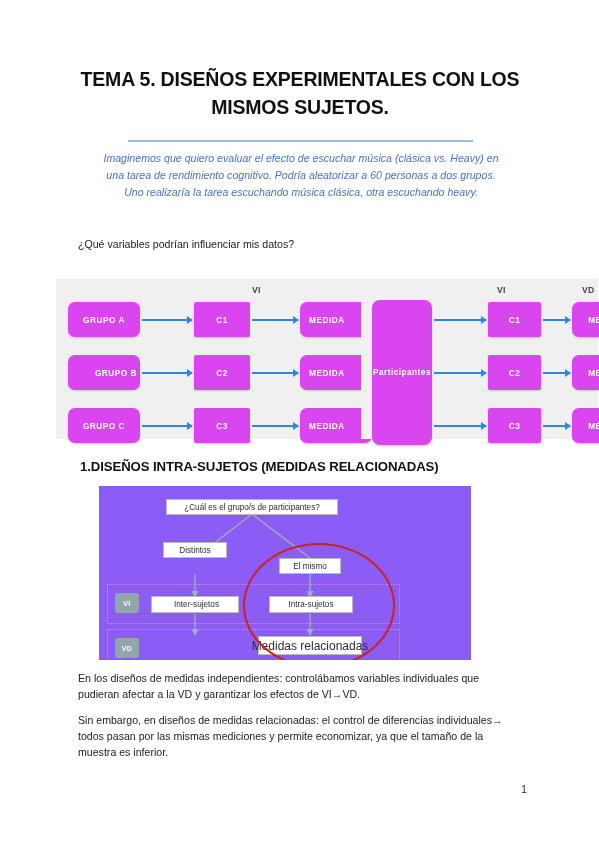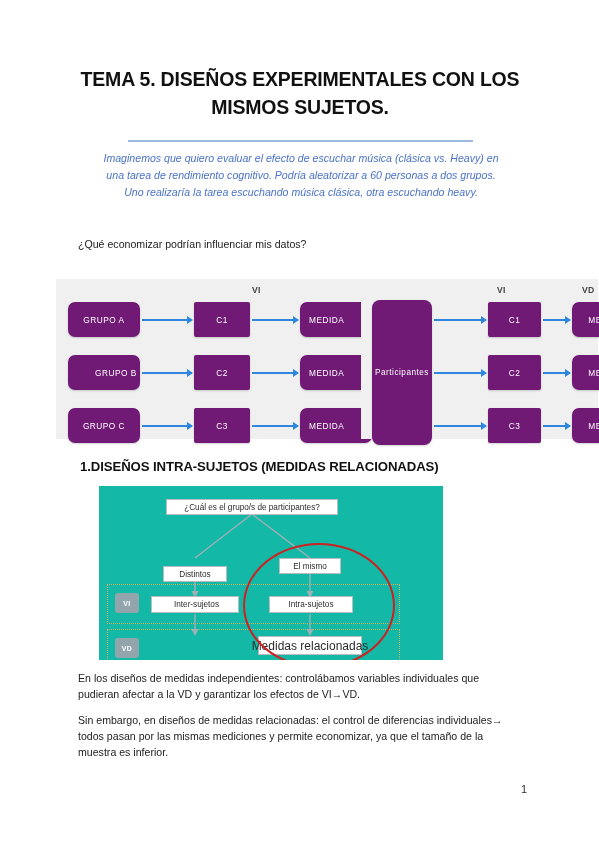--- a/index.html
+++ b/index.html
@@ -82,24 +82,24 @@
   .vlabel {
     position:absolute;
     font-size: 8.6px;
     font-weight:600;
     color:#444;
     letter-spacing:0.3px;
   }
 
   .obox {
     position:absolute;
-    background:#701a75;
+    background:#d946ef;
     color:#ffffff;
     font-size: 8.3px;
-    font-weight: 400;
+    font-weight: 700;
     letter-spacing: 0.5px;
     display:flex;
     align-items:center;
     justify-content:center;
     border-radius: 2px;
     box-shadow: 0 1px 2px rgba(0,0,0,0.18);
   }
   .obox.round { border-radius: 7px; }
   .obox.tall  { border-radius: 8px; }
 
@@ -126,23 +126,23 @@
     font-weight: 700;
     color:#111;
     letter-spacing:-0.1px;
   }
 
   
   .fig-flow {
     position:absolute;
     left: 99px;
     top: 486px;
-    width: 344px;
+    width: 372px;
     height: 174px;
-    background:#14b8a6;
+    background:#8b5cf6;
     overflow:hidden;
   }
   .fnode {
     position:absolute;
     background:#ffffff;
     border:1px solid #b9bcbe;
     color:#2c2c2c;
     font-size: 8.2px;
     display:flex;
     align-items:center;
@@ -210,21 +210,21 @@
 <body>
 
 <div class="page">
 
   <div class="doc-title">TEMA 5. DISEÑOS EXPERIMENTALES CON LOS MISMOS SUJETOS.</div>
 
   <div class="blue-rule"></div>
 
   <div class="intro">Imaginemos que quiero evaluar el efecto de escuchar música (clásica vs. Heavy) en una tarea de rendimiento cognitivo. Podría aleatorizar a 60 personas a dos grupos. Uno realizaría la tarea escuchando música clásica, otra escuchando heavy.</div>
 
-  <div class="question">¿Qué economizar podrían influenciar mis datos?</div>
+  <div class="question">¿Qué variables podrían influenciar mis datos?</div>
 
   <div class="fig-orange">
 
     <div class="panel panel-left"></div>
 
     <div class="vlabel" style="left:196px; top:6px;">VI</div>
 
     <div class="obox round" style="left:12px;  top:23px;  width:72px; height:35px;">GRUPO A</div>
     <div class="obox round" style="left:12px;  top:76px;  width:72px; height:35px;padding-left:24px;">GRUPO B</div>
     <div class="obox round" style="left:12px;  top:129px; width:72px; height:35px;">GRUPO C</div>
@@ -287,21 +287,21 @@
     </svg>
 
     <div class="fband" style="left:8px; top:98px;  width:293px; height:40px;"></div>
     <div class="fband" style="left:8px; top:143px; width:293px; height:40px;"></div>
 
     <div class="fchip" style="left:16px; top:107px; width:24px; height:20px;">VI</div>
     <div class="fchip" style="left:16px; top:152px; width:24px; height:20px;">VD</div>
 
     <div class="fnode" style="left:67px; top:13px; width:172px; height:16px;">¿Cuál es el grupo/s de participantes?</div>
 
-    <div class="fnode" style="left:64px;  top:80px; width:64px; height:16px;">Distintos</div>
+    <div class="fnode" style="left:64px;  top:56px; width:64px; height:16px;">Distintos</div>
     <div class="fnode" style="left:180px; top:72px; width:62px; height:16px;">El mismo</div>
 
     <div class="fnode" style="left:52px;  top:110px; width:88px; height:17px;padding-left:8px;">Inter-sujetos</div>
     <div class="fnode" style="left:170px; top:110px; width:84px; height:17px;">Intra-sujetos</div>
 
     <div class="fnode" style="left:159px; top:150px; width:104px; height:19px; font-size:12px;">Medidas relacionadas</div>
 
     <div class="fcircle" style="left:144px; top:57px; width:152px; height:125px;"></div>
   </div>
 

